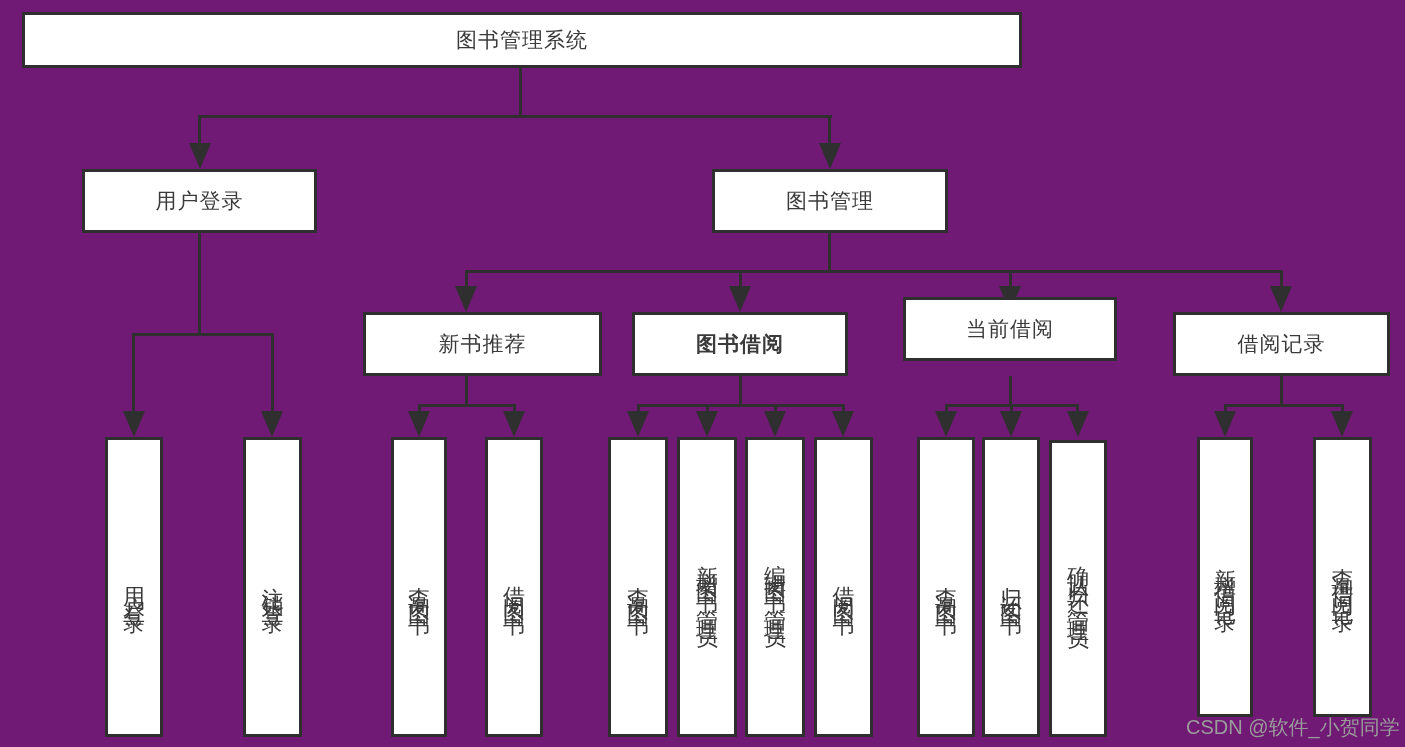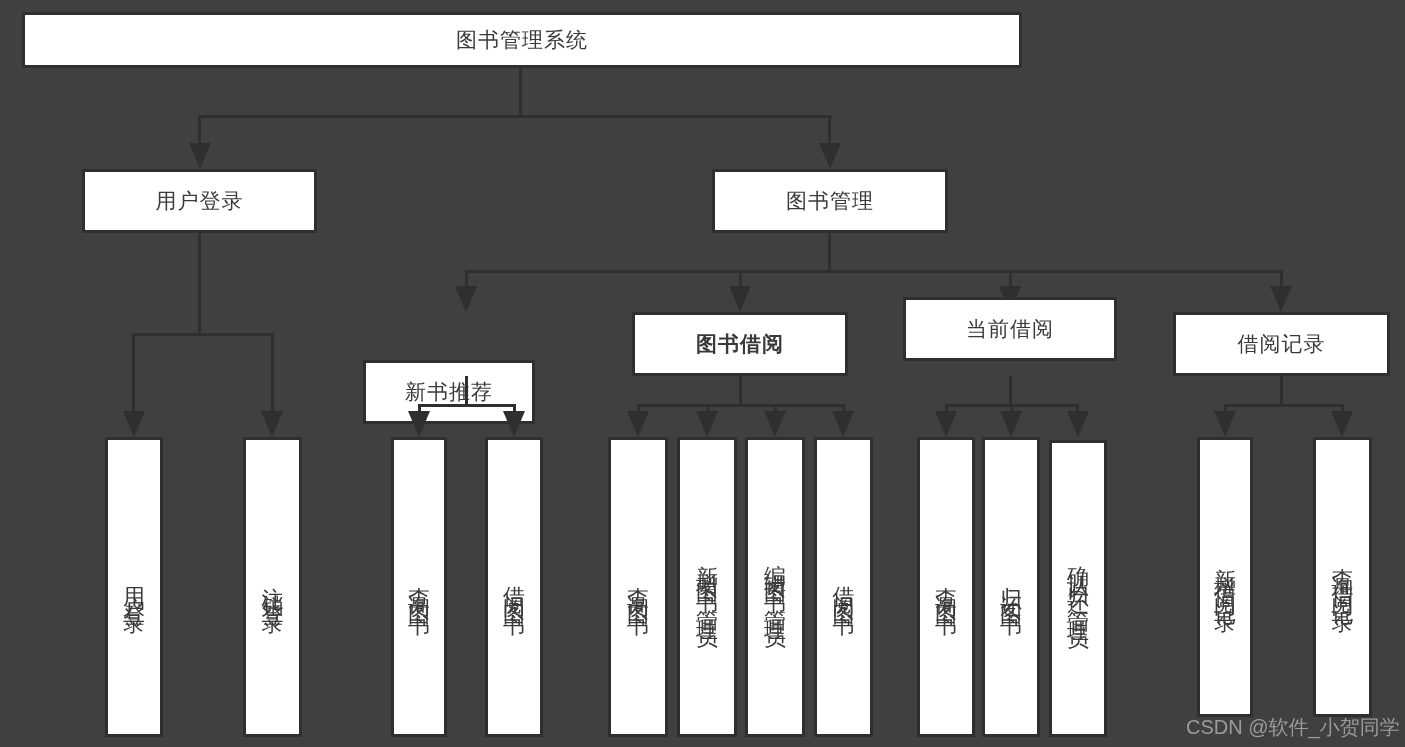--- a/index.html
+++ b/index.html
@@ -1,20 +1,20 @@
 <!DOCTYPE html>
 <html><head>
 <meta charset="utf-8">
 <style>
   html, body { margin: 0; padding: 0; background: #ffffff; }
   .canvas {
     position: relative;
     width: 1405px;
     height: 747px;
-    background: #404040;
+    background: #701a75;
     font-family: "Liberation Sans", "DejaVu Sans", sans-serif;
     overflow: hidden;
   }
   .node {
     position: absolute;
     box-sizing: border-box;
     border: 3px solid #2f2f2f;
     background: #ffffff;
     color: #3a3a3a;
     display: flex;
@@ -73,21 +73,21 @@
   <div class="line" style="left:465px; top:270px; width:818px; height:3px;"></div>
   <div class="line" style="left:465px; top:270px; width:3px; height:18px;"></div>
   <div class="arrow" style="left:455px; top:286px;"></div>
   <div class="line" style="left:739px; top:270px; width:3px; height:18px;"></div>
   <div class="arrow" style="left:729px; top:286px;"></div>
   <div class="line" style="left:1009px; top:270px; width:3px; height:18px;"></div>
   <div class="arrow" style="left:999px; top:286px;"></div>
   <div class="line" style="left:1280px; top:270px; width:3px; height:18px;"></div>
   <div class="arrow" style="left:1270px; top:286px;"></div>
 
-  <div class="node h-node" style="left:363px; top:312px; width:172px; height:64px;margin-top:48px;">新书推荐</div>
+  <div class="node h-node" style="left:363px; top:312px; width:239px; height:64px;">新书推荐</div>
   <div class="node h-node" style="left:632px; top:312px; width:216px; height:64px;font-weight:bold;">图书借阅</div>
   <div class="node h-node" style="left:903px; top:297px; width:214px; height:64px;">当前借阅</div>
   <div class="node h-node" style="left:1173px; top:312px; width:217px; height:64px;">借阅记录</div>
 
   <div class="line" style="left:465px; top:376px; width:3px; height:31px;"></div>
   <div class="line" style="left:418px; top:404px; width:98px; height:3px;"></div>
   <div class="line" style="left:418px; top:404px; width:3px; height:11px;"></div>
   <div class="arrow" style="left:408px; top:411px;"></div>
   <div class="line" style="left:513px; top:404px; width:3px; height:11px;"></div>
   <div class="arrow" style="left:503px; top:411px;"></div>

